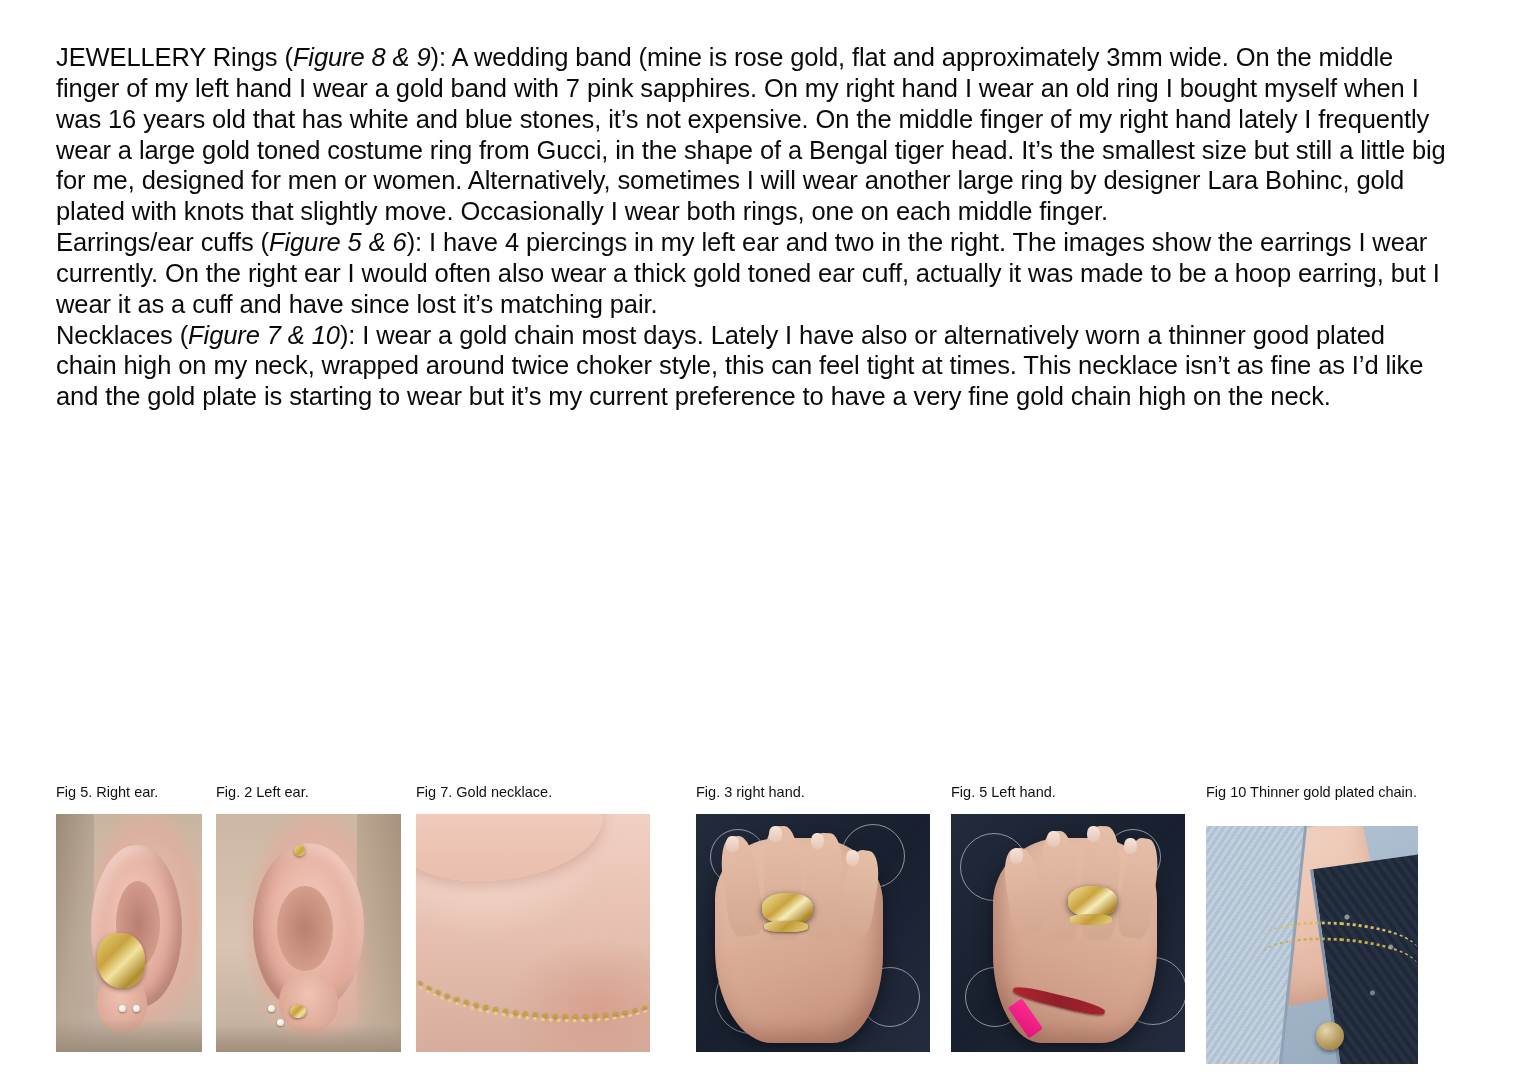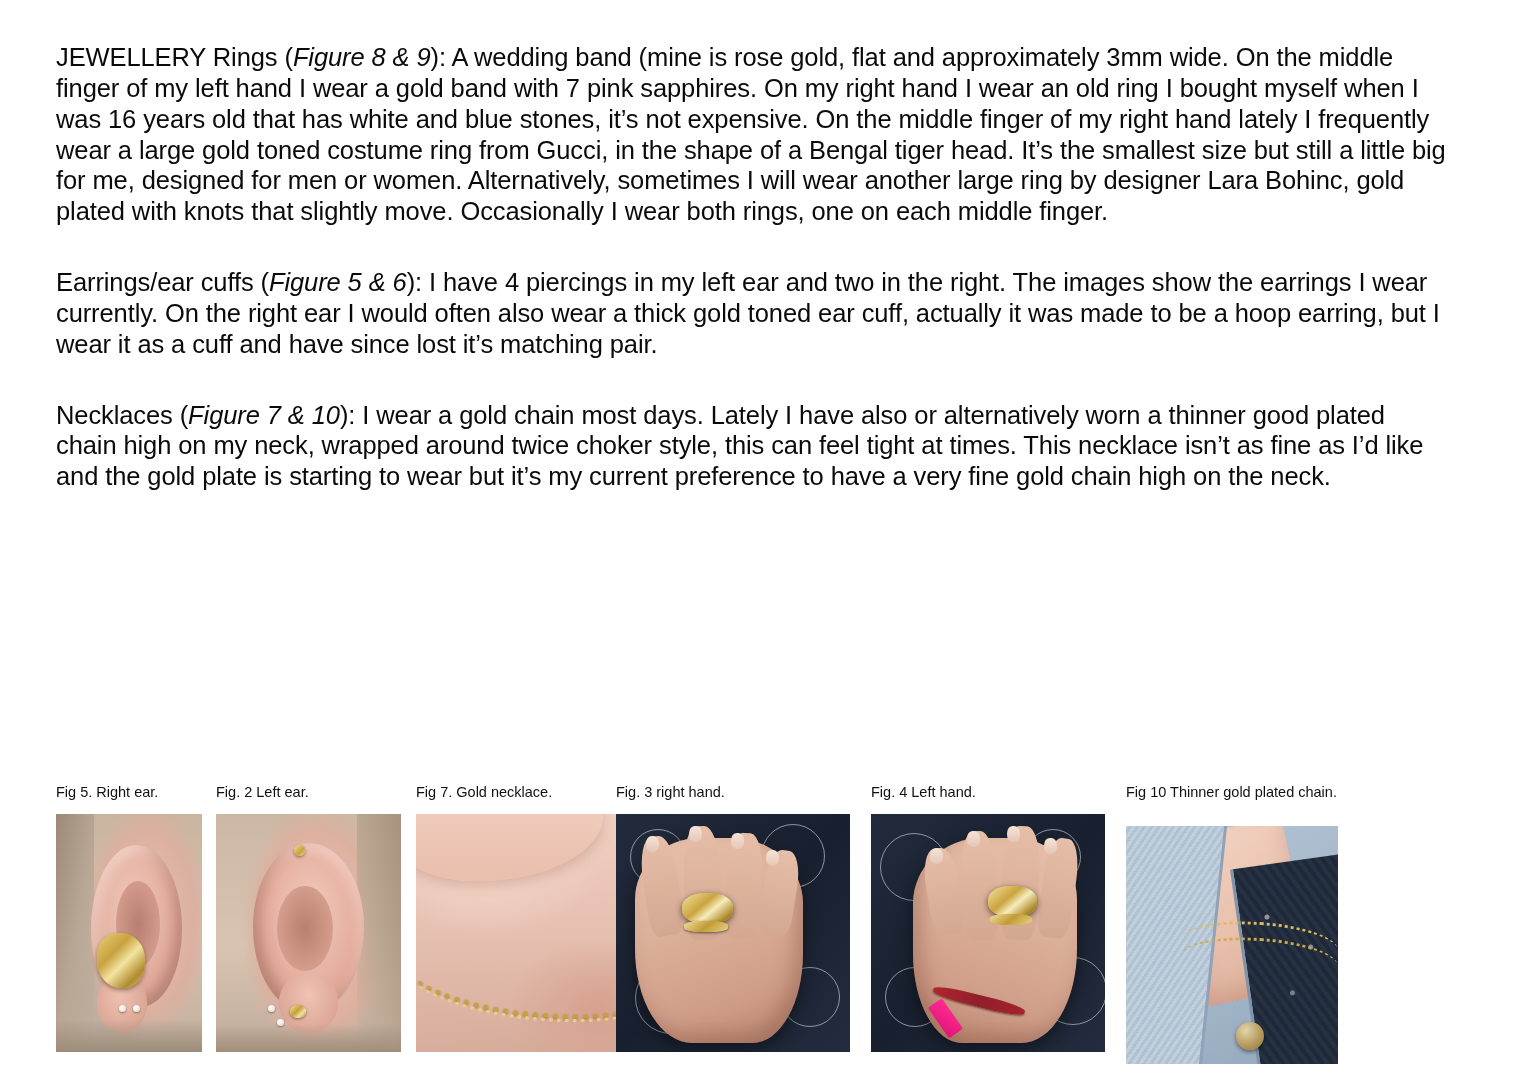--- a/index.html
+++ b/index.html
@@ -23,21 +23,20 @@
   }
   .para {
     font-size: 25.5px;
     line-height: 1.21;
     letter-spacing: -0.1px;
     color: #0a0a0a;
     margin: 0 0 0 0;
     max-width: 1390px;
   }
   .para + .para {
-    margin-top: 40px;
   }
   .para em {
   }
   .figures {
     position: absolute;
     left: 56px;
     top: 752px;
     width: 1400px;
     display: flex;
     flex-direction: row;
@@ -332,21 +331,21 @@
         <div class="conch"></div>
         <div class="lobe"></div>
         <div class="helixStud"></div>
         <div class="goldLobe"></div>
         <div class="stud s1"></div>
         <div class="stud s2"></div>
         <div class="hairB"></div>
       </div>
     </div>
 
-    <div class="figure" style="width:200px;">
+    <div class="figure" style="width:280px;">
       <div class="caption">Fig 7. Gold necklace.</div>
       <div class="photo ph-neck">
         <div class="shade"></div>
         <div class="jaw"></div>
         <div class="chain"></div>
         <div class="chain2"></div>
       </div>
     </div>
 
     <div class="figure" style="width:255px;">
@@ -365,21 +364,21 @@
         <div class="nail n1"></div>
         <div class="nail n2"></div>
         <div class="nail n3"></div>
         <div class="nail n4"></div>
         <div class="ring-tiger"></div>
         <div class="ring-band"></div>
       </div>
     </div>
 
     <div class="figure" style="width:255px;">
-      <div class="caption">Fig. 4 Left hand.</div>
+      <div class="caption">Fig. 5 Left hand.</div>
       <div class="photo ph-hand-left">
         <div class="cloth"></div>
         <div class="fl f1"></div>
         <div class="fl f2"></div>
         <div class="fl f3"></div>
         <div class="fl f4"></div>
         <div class="hand"></div>
         <div class="fing g1"></div>
         <div class="fing g2"></div>
         <div class="fing g3"></div>

